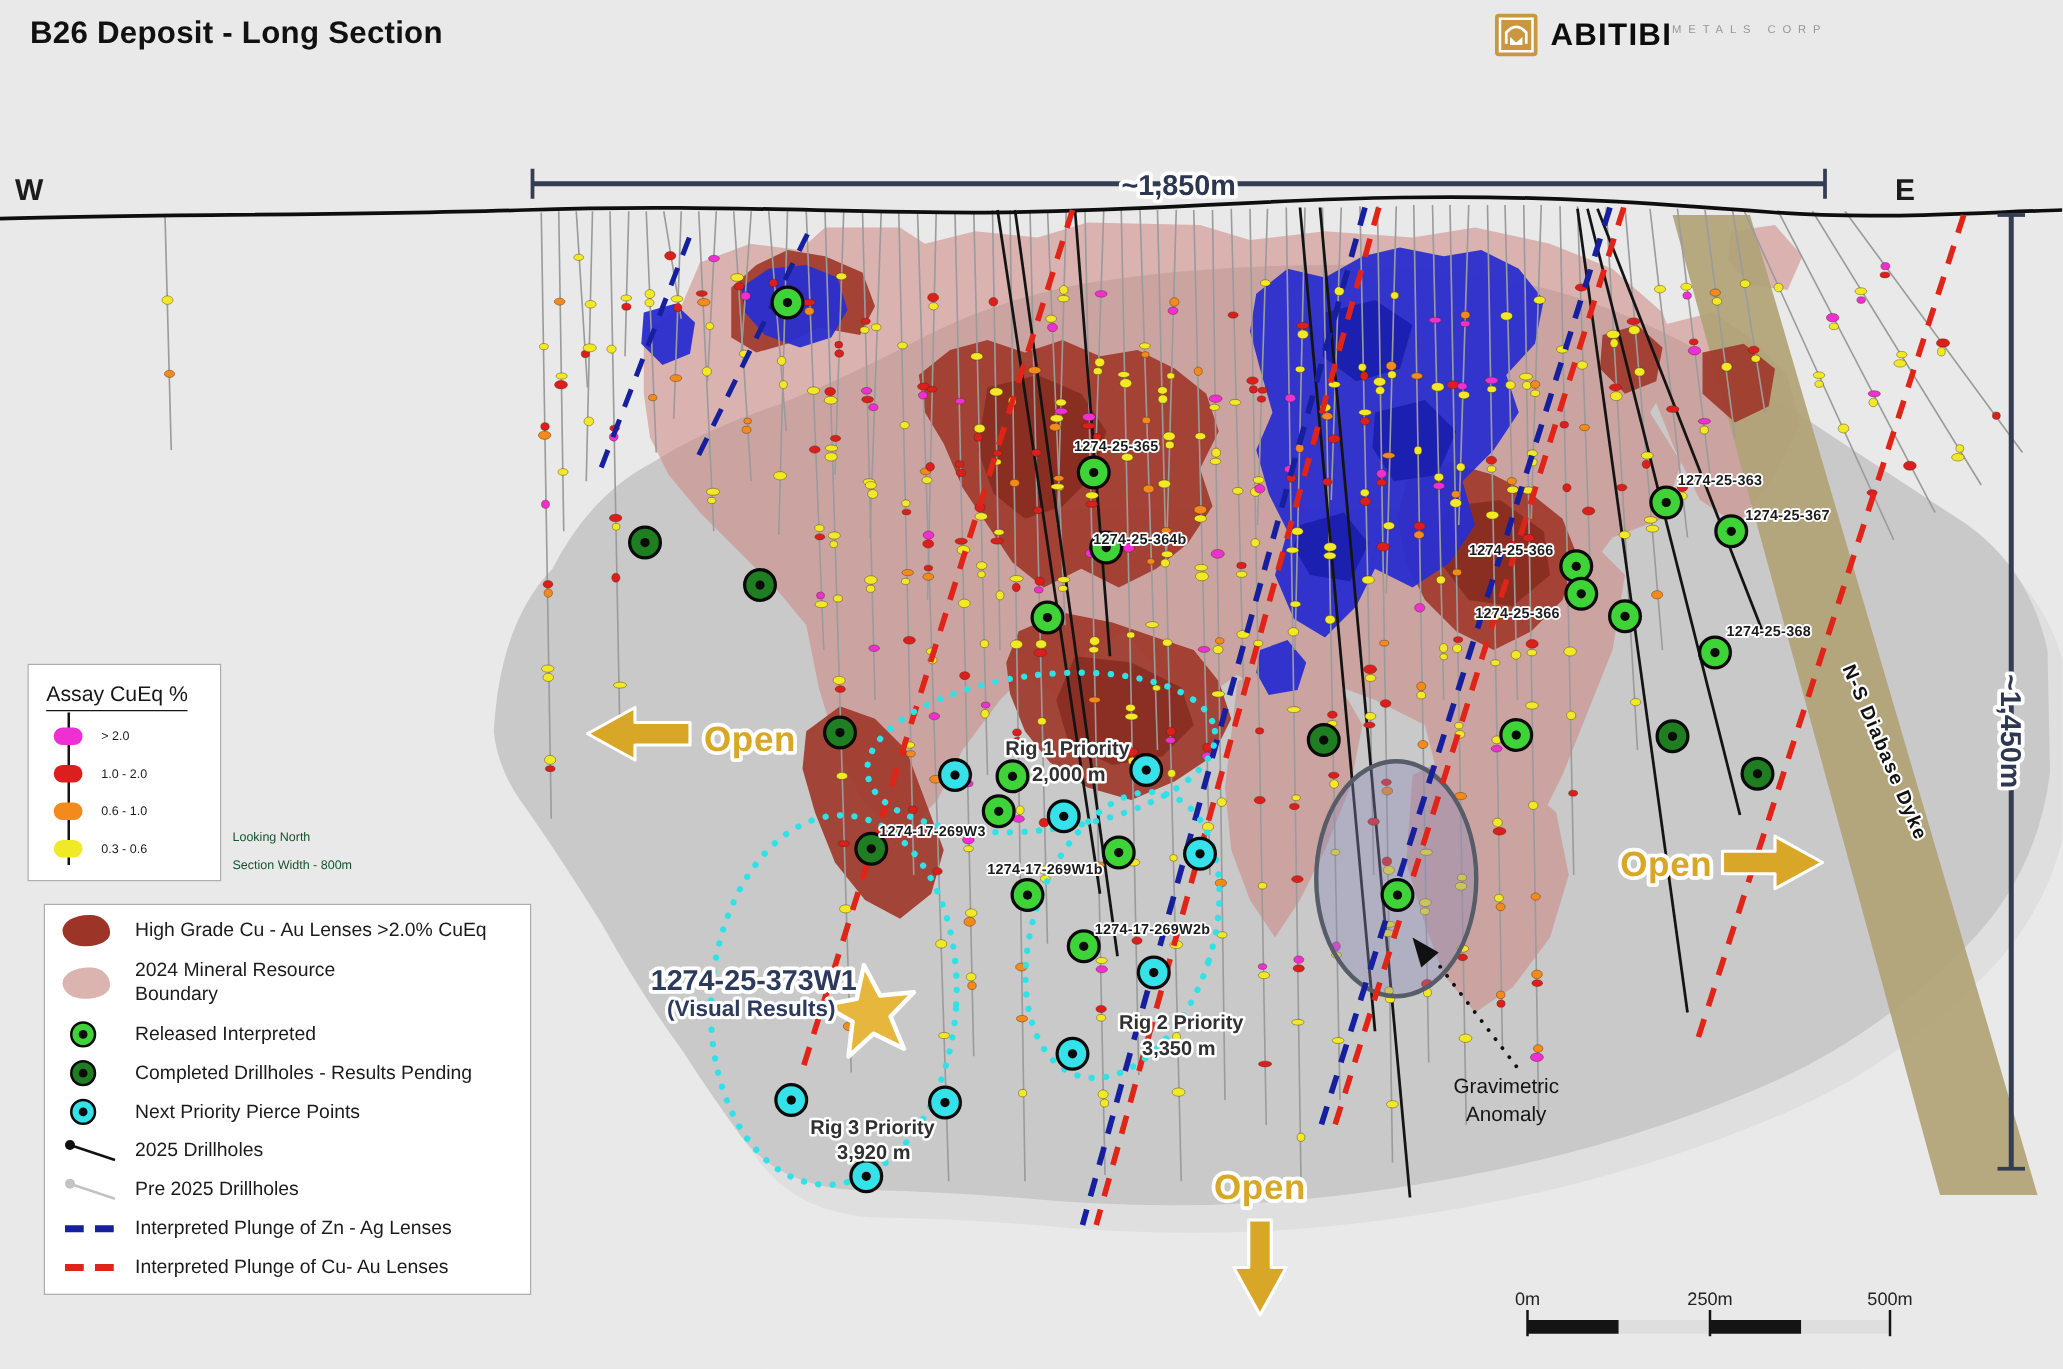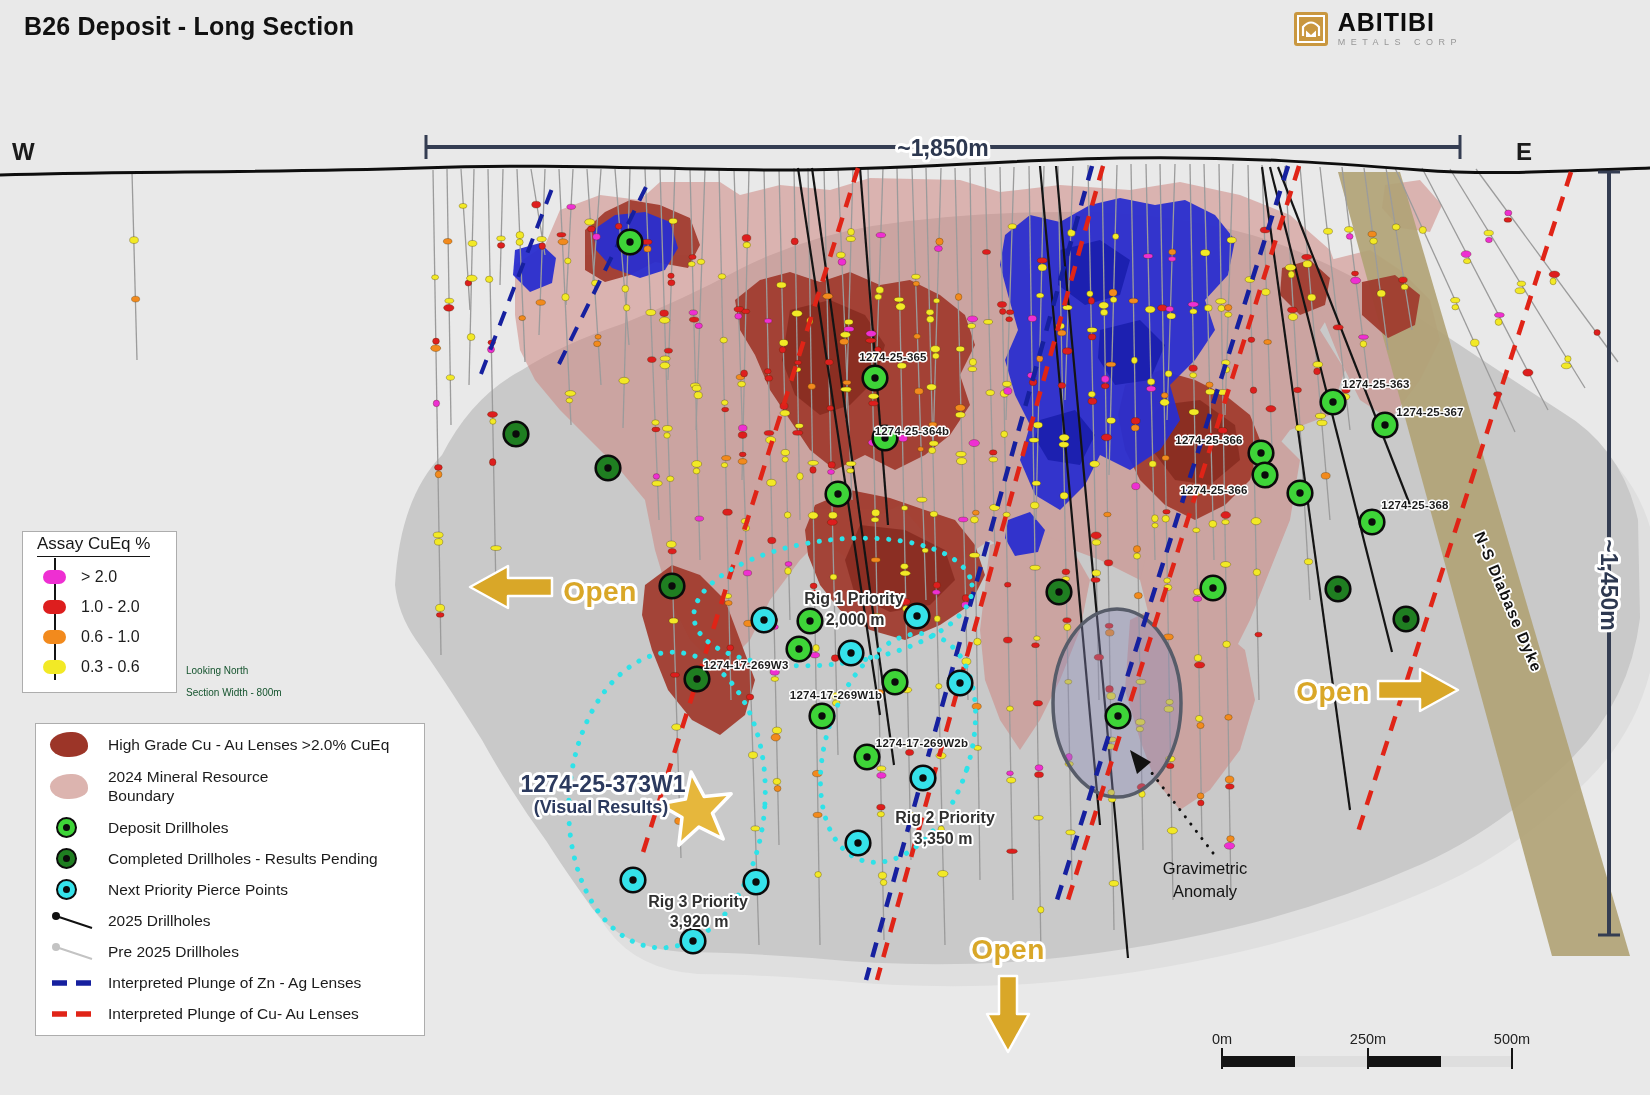--- a/index.html
+++ b/index.html
@@ -4,34 +4,34 @@
 <style>
   html,body{margin:0;padding:0;background:#e9e9e9;width:1650px;height:1095px;overflow:hidden;
     font-family:"Liberation Sans",sans-serif;}
   #stage{position:relative;width:1490px;height:1095px;background:#e9e9e9;}
   #section-svg{position:absolute;inset:0;z-index:1;}
 
   
   .page-title{position:absolute;left:24px;top:12px;z-index:3;font-size:25px;font-weight:800;
     color:#111;letter-spacing:.2px;}
   .logo{position:absolute;right:28px;top:10px;z-index:3;display:flex;align-items:center;gap:9px;}
-  .logo-text{display:flex;flex-direction:column;line-height:1;}
+  .logo-text{display:flex;flex-direction:row;line-height:1;}
   .logo-brand{font-size:25px;font-weight:800;color:#0d0d0d;letter-spacing:1px;}
   .logo-sub{font-size:9px;letter-spacing:5.5px;color:#979797;margin-top:3px;}
 
   
   .assay-box{position:absolute;left:22px;top:531px;width:153px;z-index:3;background:#fff;
-    border:1px solid #adadad;padding:0 0 10px 0;}
+    border:1px solid #adadad;padding:12px 0 10px 0;}
   .assay-title{font-size:17px;color:#161616;margin:2px 0 8px 14px;}
   .assay-title span{border-bottom:1.5px solid #141414;padding-bottom:3px;}
   .assay-rows{position:relative;}
   .assay-vline{position:absolute;left:31px;top:-4px;bottom:2px;width:1.5px;background:#141414;}
   .arow{display:flex;align-items:center;gap:15px;height:30px;padding-left:20px;position:relative;}
   .apill{width:23px;height:14px;border-radius:7px;flex:0 0 auto;position:relative;z-index:1;}
-  .alabel{font-size:16px;color:#1c1c1c;}
+  .alabel{font-size:10px;color:#1c1c1c;}
 
   
   .legend-box{position:absolute;left:35px;top:723px;width:388px;z-index:3;background:#fff;
     border:1px solid #adadad;padding:5px 0 6px 0;}
   .lrow{display:flex;align-items:center;height:31px;padding:0 10px 0 14px;}
   .lrow.tall{height:52px;}
   .licon{width:58px;flex:0 0 auto;display:flex;align-items:center;}
   .lblob{width:38px;height:25px;border-radius:60% 45% 55% 50%/55% 60% 45% 55%;}
   .mk{width:17px;height:17px;border-radius:50%;border:2.5px solid #0b0b0b;display:flex;
     align-items:center;justify-content:center;margin-left:6px;}
@@ -989,21 +989,21 @@
           <span class="lblob" style="background:#dcb4af"></span>
         </span>
       <span class="ltext"><span>2024 Mineral Resource</span><br><span>Boundary</span></span>
     </div>
     <div class="lrow">
       <span class="licon">
           <span class="mk" style="background:#3ed438">
             <i></i>
           </span>
         </span>
-      <span class="ltext">Deposit Drillholes</span>
+      <span class="ltext">Released Interpreted</span>
     </div>
     <div class="lrow">
       <span class="licon">
           <span class="mk" style="background:#1f7e21">
             <i></i>
           </span>
         </span>
       <span class="ltext">Completed Drillholes - Results Pending</span>
     </div>
     <div class="lrow">

